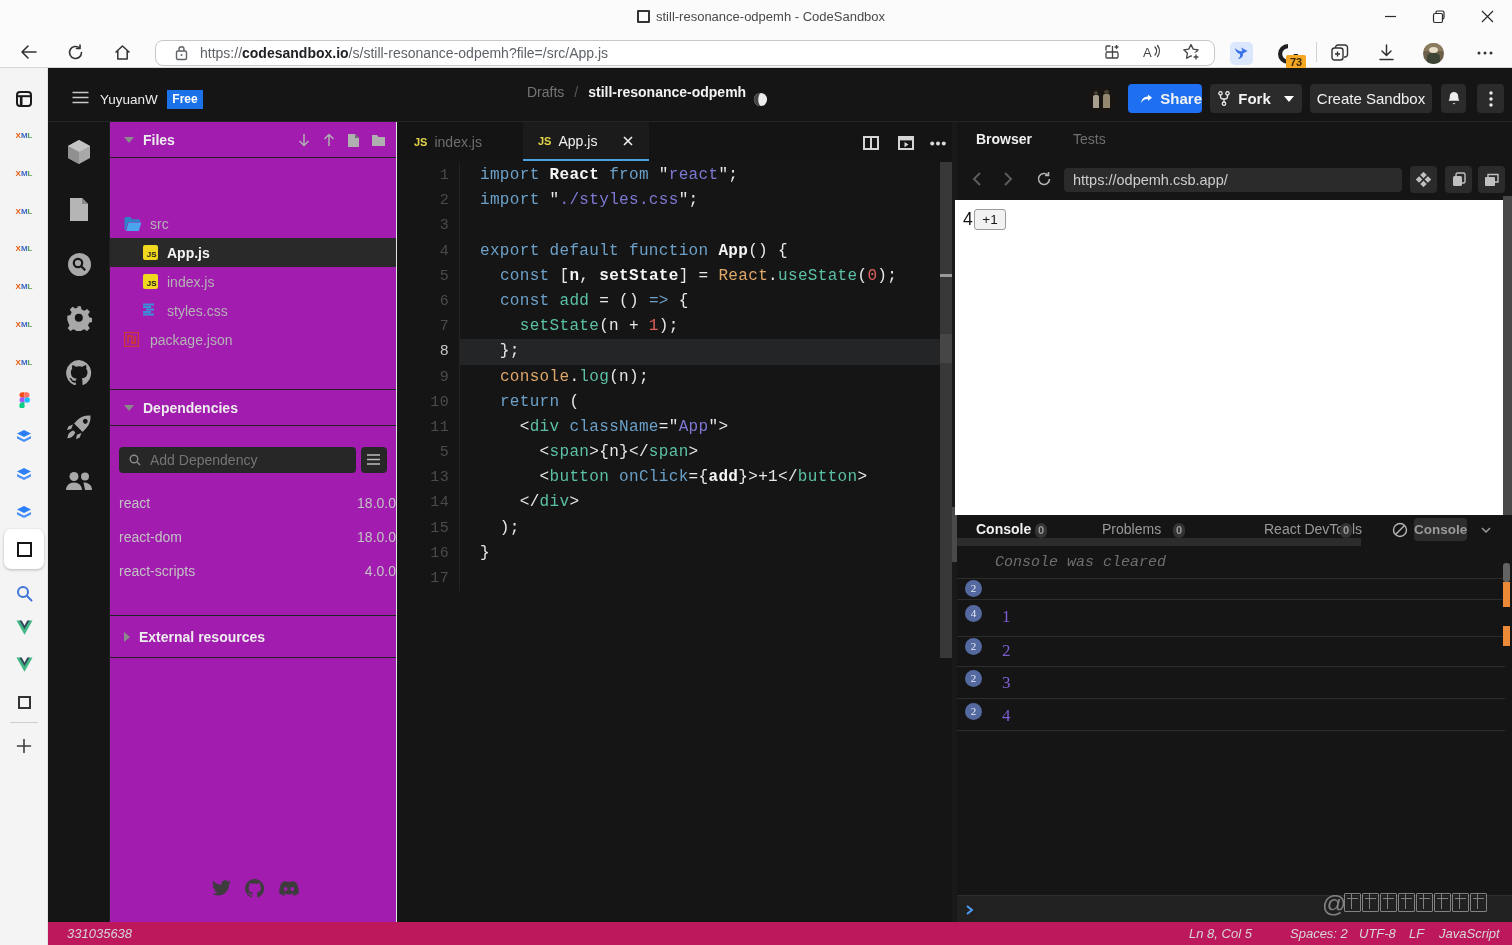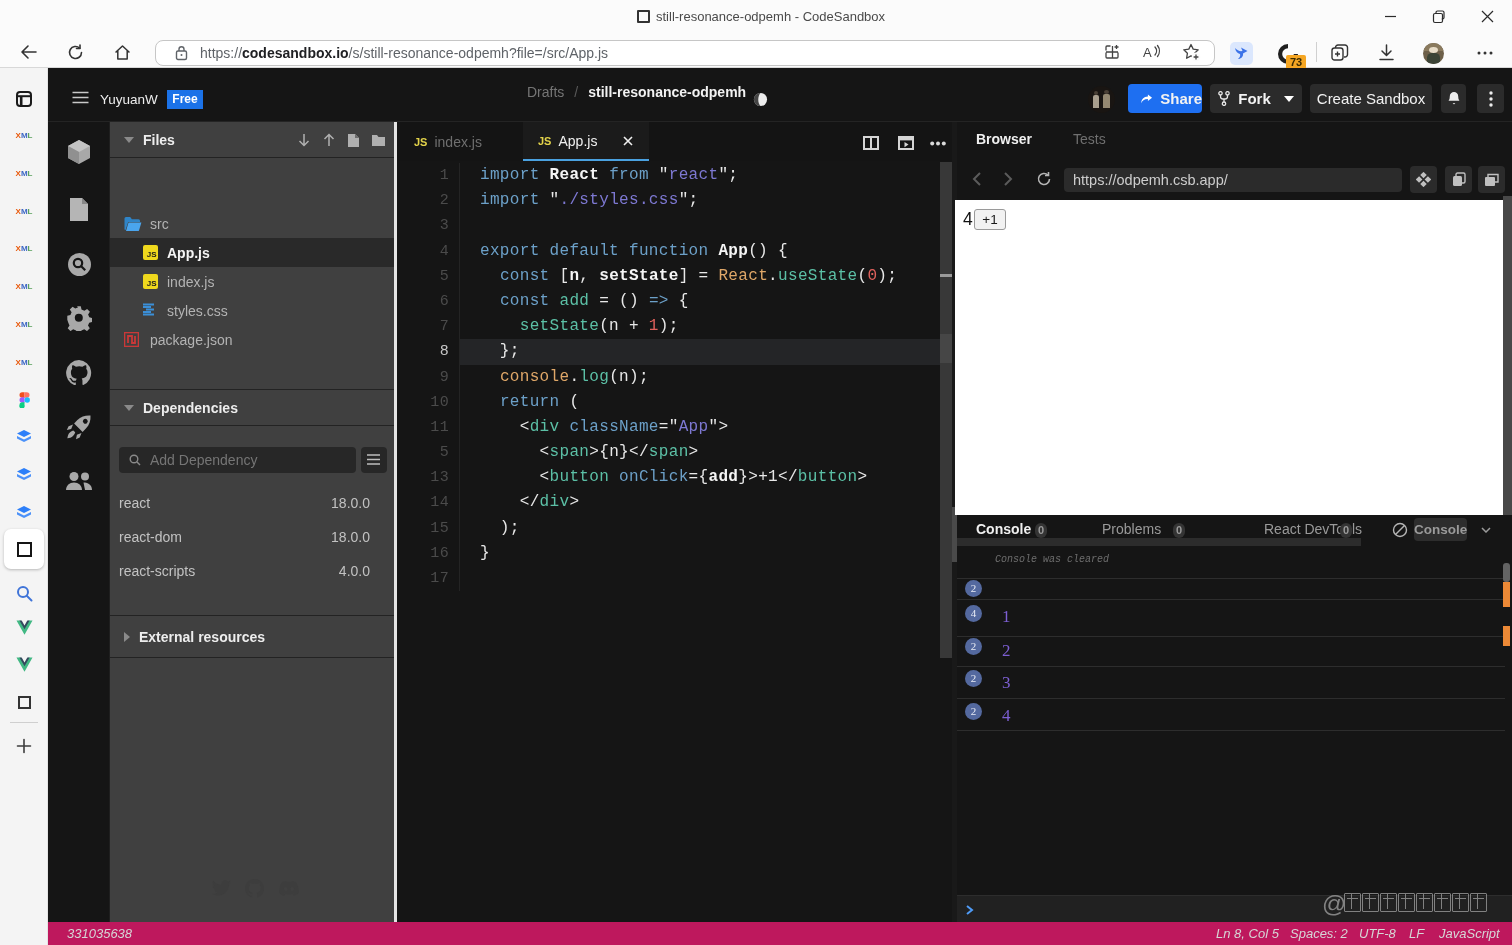--- a/index.html
+++ b/index.html
@@ -39,28 +39,28 @@
 #forkbtn { left:1210px; width:92px; font-size:15px; }
 #createbtn { left:1310px; width:122px; font-weight:500; font-size:15px;text-align:right; }
 #bellbtn { left:1441px; width:25px; }
 #dotsbtn { left:1477px; width:27px; }
 
 
 #activitybar { left:48px; top:122px; width:62px; height:800px; background:#151515; border-right:1px solid #1f1f1f; }
 .aicon { left:0; width:62px; height:30px; display:flex; align-items:center; justify-content:center; }
 
 
-#filespanel { left:110px; top:122px; width:287px; height:800px; background:#404040; border-right:3px solid #e5e5e5; }
+#filespanel { left:110px; top:122px; width:287px; height:800px; background:#a21caf; border-right:1px solid #e5e5e5; }
 .sechead { position:absolute; left:0; width:100%; height:36px; border-bottom:1px solid #232323; display:flex; align-items:center; }
 .sechead .caret { margin-left:14px; margin-right:9px; }
 .sechead .title { font-size:14px; font-weight:700; color:#ededed; }
 .frow { position:absolute; left:0; width:100%; height:29px; display:flex; align-items:center; font-size:14px; color:#b3b3b3; }
 .frow.sel { background:#292929; color:#f5f5f5; font-weight:600; }
 .depname { position:absolute; left:9px; font-size:14px; color:#c2c2c2; }
-.depver { position:absolute; right:24px; font-size:14px; color:#c2c2c2; }
+.depver { position:absolute; right:0; font-size:14px; color:#c2c2c2; }
 
 
 #editor { left:397px; top:122px; width:553px; height:800px; background:#151515; }
 #tabbar { position:absolute; left:0; top:0; width:553px; height:39px; background:#141414; }
 #tab1 { position:absolute; left:0; top:0; width:126px; height:39px; display:flex; align-items:center; }
 #tab2 { position:absolute; left:126px; top:0; width:126px; height:39px; background:#1b1b1b; display:flex; align-items:center; border-bottom:2px solid #4aa1e0; }
 .jsmini { font-size:11px; font-weight:700; color:#e3d34a; font-family:"Liberation Sans",sans-serif; }
 #code { position:absolute; left:0; top:41px; width:553px; font-family:"Liberation Mono", monospace; font-size:16px; letter-spacing:0.33px; }
 .cl { position:relative; height:25.2px; line-height:25.2px; white-space:pre; }
 .ln { position:absolute; left:0; width:52px; text-align:right; color:#4b4b4b; font-size:15px; }
@@ -596,21 +596,21 @@
     <svg width="16" height="16" viewBox="0 0 16 16" style="position:absolute;left:435px;top:7px;">
         <circle cx="8" cy="8" r="6.5" fill="none" stroke="#b5b5b5" stroke-width="1.4"></circle>
         <path d="M3.5 12.5L12.5 3.5" stroke="#b5b5b5" stroke-width="1.4"></path>
       </svg>
     <div style="position:absolute;left:457px;top:3px;width:53px;height:23px;background:#2d2d2d;border-radius:4px;color:#9a9a9a;font-size:13.5px;font-weight:600;text-align:center;line-height:23px;">Console</div>
     <svg width="10" height="6" viewBox="0 0 10 6" style="position:absolute;left:524px;top:12px;">
         <path d="M1 1l4 4 4-4" stroke="#9a9a9a" stroke-width="1.5" fill="none"></path>
       </svg>
   </div>
   <div id="constrip"></div>
-  <div style="position:absolute;left:38px;top:432px;font-family:'Liberation Mono',monospace;font-style:italic;font-size:10px;color:#6e6e6e;">Console was cleared</div>
+  <div style="position:absolute;left:38px;top:432px;font-family:'Liberation Mono',monospace;font-style:italic;font-size:15px;color:#6e6e6e;">Console was cleared</div>
   <div class="csep" style="top:456px;"></div>
   <div class="logbadge" style="left:8px;top:458px;">2</div>
   <div class="csep" style="top:477px;"></div>
   <div class="logbadge" style="left:8px;top:483px;">4</div>
   <div class="logval" style="left:45px;top:485px;">1</div>
   <div class="csep" style="top:514px;"></div>
   <div class="logbadge" style="left:8px;top:516px;">2</div>
   <div class="logval" style="left:45px;top:519px;">2</div>
   <div class="csep" style="top:544px;"></div>
   <div class="logbadge" style="left:8px;top:548px;">2</div>
@@ -652,18 +652,18 @@
     <span class="g" style="left:58px;"></span>
     <span class="g" style="left:76px;"></span>
     <span class="g" style="left:94px;"></span>
     <span class="g" style="left:112px;"></span>
     <span class="g" style="left:130px;"></span>
     <span class="g" style="left:148px;"></span>
   </div>
 
 <div class="abs" id="statusbar">
   <span class="sl">331035638</span>
-  <span class="sr" style="left:1168px;">Ln 8, Col 5</span>
+  <span class="sr" style="left:1141px;">Ln 8, Col 5</span>
   <span class="sr" style="left:1242px;">Spaces: 2</span>
   <span class="sr" style="left:1311px;">UTF-8</span>
   <span class="sr" style="left:1361px;">LF</span>
   <span class="sr" style="left:1391px;">JavaScript</span>
 </div>
 
 </body></html>

